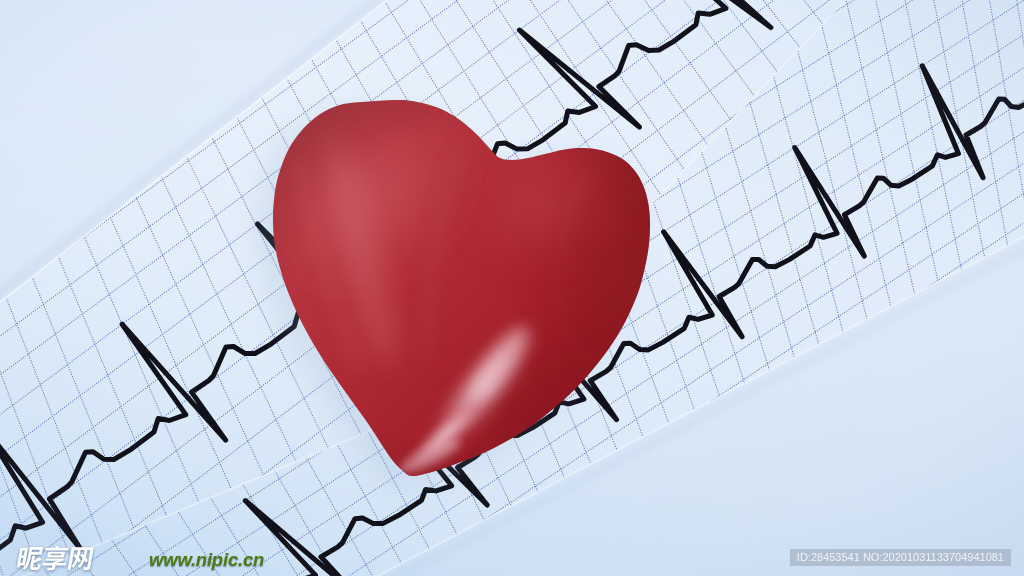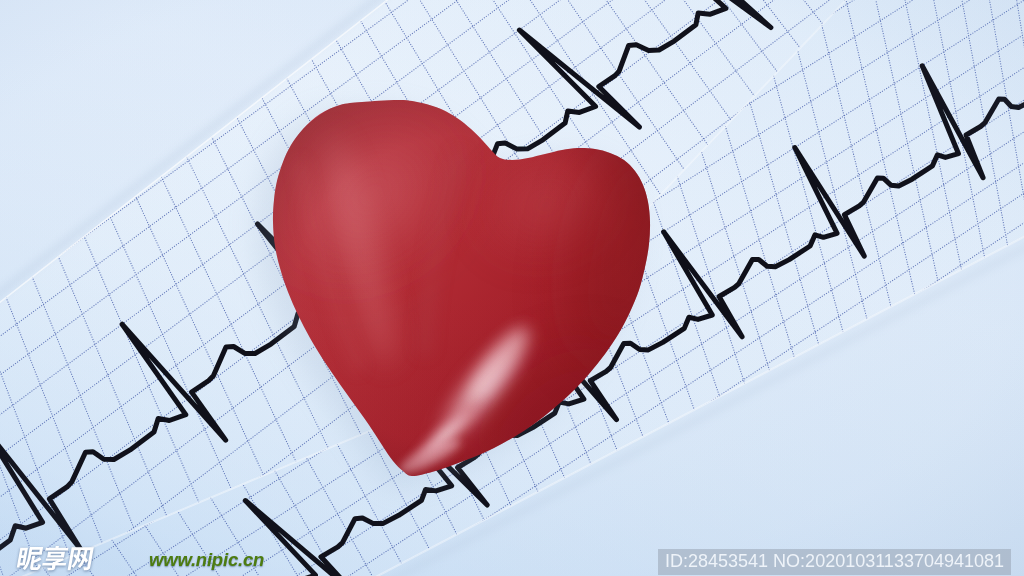--- a/index.html
+++ b/index.html
@@ -7,21 +7,21 @@
   body{width:1024px;height:576px;overflow:hidden;
        font-family:"Liberation Sans","DejaVu Sans",sans-serif;}
   #stage{position:relative;width:1024px;height:576px;overflow:hidden;background:#e4eefb;}
   svg#scene{position:absolute;left:0;top:0;display:block;}
   .wmbar{position:absolute;left:0;bottom:0;width:1024px;height:48px;}
   .wm-cn{position:absolute;left:14px;top:14px;
          filter:drop-shadow(0 1px 1.5px rgba(95,120,155,.85));}
   .wm-url{position:absolute;left:102px;top:22px;font-size:18.5px;font-weight:bold;
           font-style:italic;color:#4d7c0f;line-height:20px;letter-spacing:-0.2px;
           text-shadow:0 1px 1.5px rgba(95,120,155,.8);margin-left:47px;}
-  .wm-id{position:absolute;right:13px;top:21px;font-size:18px;color:#eef3f9;
+  .wm-id{position:absolute;right:13px;top:21px;font-size:11px;color:#eef3f9;
          background:rgba(155,167,182,0.58);padding:2px 7px 3px;letter-spacing:0;}
 </style>
 </head>
 <body>
 
 <div id="stage">
 
 <svg id="scene" width="1024" height="576" viewBox="0 0 1024 576">
  <defs>
    <linearGradient id="bgG" x1="0.1" y1="0" x2="0.9" y2="1">

